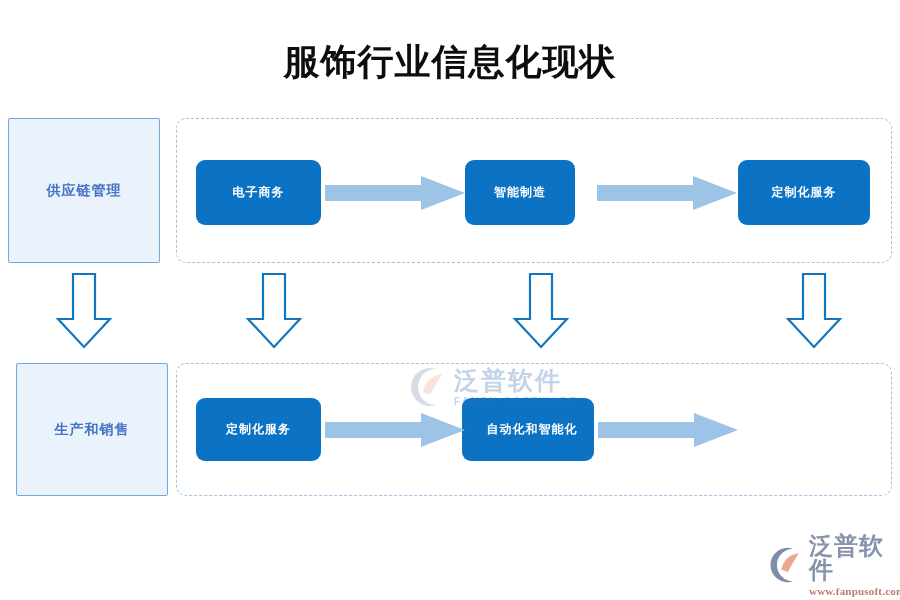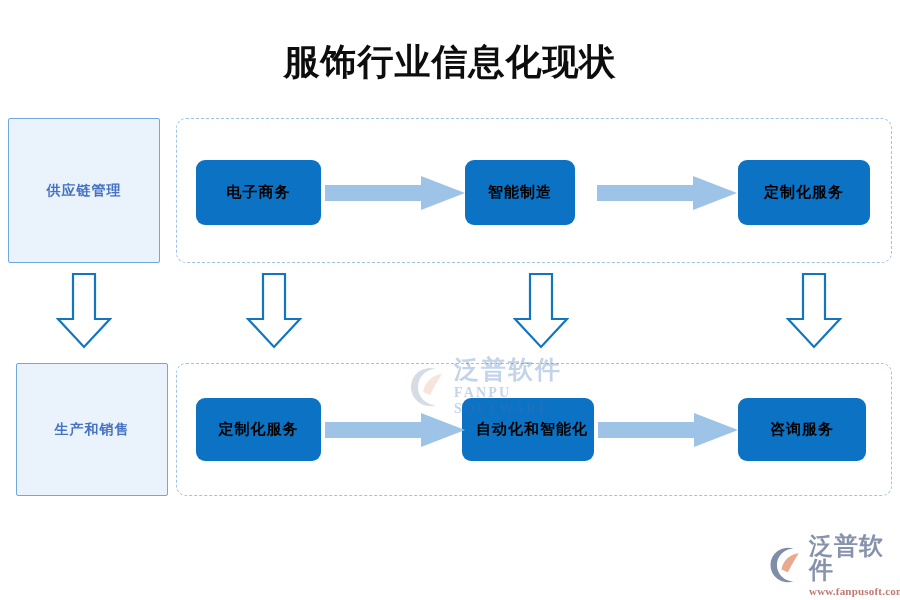--- a/index.html
+++ b/index.html
@@ -70,23 +70,23 @@
   .proc-box {
     position: absolute;
     background: #0B72C4;
     border-radius: 9px;
     box-sizing: border-box;
     display: flex;
     align-items: center;
     justify-content: center;
   }
   .proc-box .proc-label {
-    font-size: 15px;
-    font-weight: 700;
-    color: #000000;
+    font-size: 12px;
+    font-weight: 700;
+    color: #ffffff;
     letter-spacing: 1px;
     white-space: nowrap;
     font-family: Liberation Sans, sans-serif;
   }
   
   #proc-ecommerce   { left: 196px; top: 160px; width: 125px; height: 65px; }
   #proc-smartmfg    { left: 465px; top: 160px; width: 110px; height: 65px; }
   #proc-custom      { left: 738px; top: 160px; width: 132px; height: 65px; }
   
   #proc-products    { left: 196px; top: 398px; width: 125px; height: 63px; }
@@ -131,26 +131,26 @@
   #watermark .wm-text { display: flex; flex-direction: column; }
   #watermark .wm-cn {
     font-size: 25px;
     font-weight: 700;
     color: #3B6FB6;
     letter-spacing: 2px;
     line-height: 1;
     font-family: "DejaVu Sans", "Liberation Sans", sans-serif;
   }
   #watermark .wm-en {
-    font-size: 14px;
+    font-size: 10px;
     font-weight: 700;
     color: #3B6FB6;
     letter-spacing: 2.2px;
     margin-top: 3px;
-    font-family: Liberation Serif, serif;
+    font-family: Liberation Sans, sans-serif;
   }
 
   
   #logo {
     position: absolute;
     left: 766px;
     top: 540px;
     width: 128px;
     height: 50px;
     display: flex;
@@ -206,23 +206,20 @@
   </div>
 
   <div class="proc-box" id="proc-products">
     <span class="proc-label">定制化服务</span>
   </div>
 
   <div class="proc-box" id="proc-automation">
     <span class="proc-label">自动化和智能化</span>
   </div>
 
-  <div class="proc-box" id="proc-consulting">
-    <span class="proc-label">咨询服务</span>
-  </div>
 
   <svg class="arrow-right" id="arrow-r-top-1" viewBox="0 0 140 34">
     <polygon points="0,9 96,9 96,0 140,17 96,34 96,25 0,25" fill="#9DC3E6"></polygon>
   </svg>
   <svg class="arrow-right" id="arrow-r-top-2" viewBox="0 0 140 34">
     <polygon points="0,9 96,9 96,0 140,17 96,34 96,25 0,25" fill="#9DC3E6"></polygon>
   </svg>
   <svg class="arrow-right" id="arrow-r-bot-1" viewBox="0 0 140 34">
     <polygon points="0,9 96,9 96,0 140,17 96,34 96,25 0,25" fill="#9DC3E6"></polygon>
   </svg>

